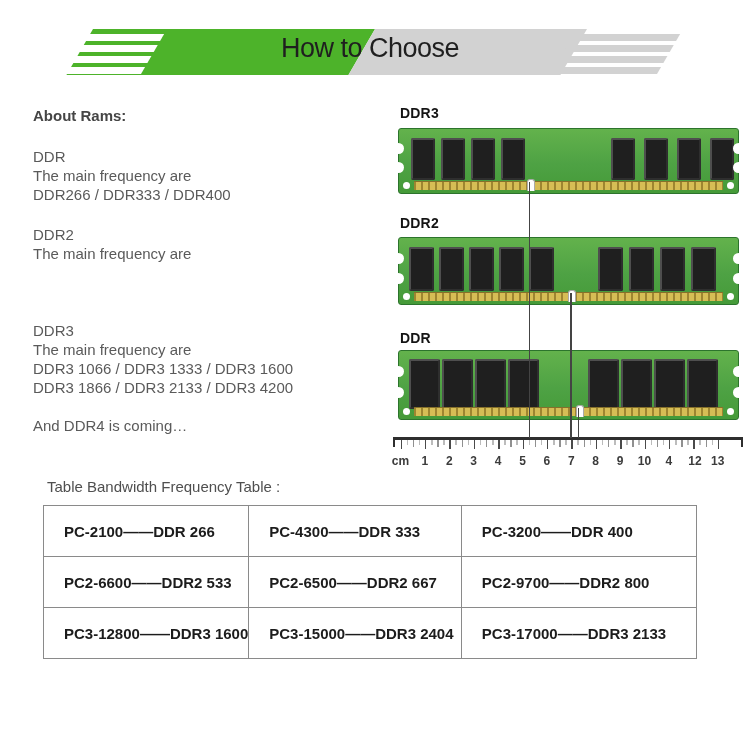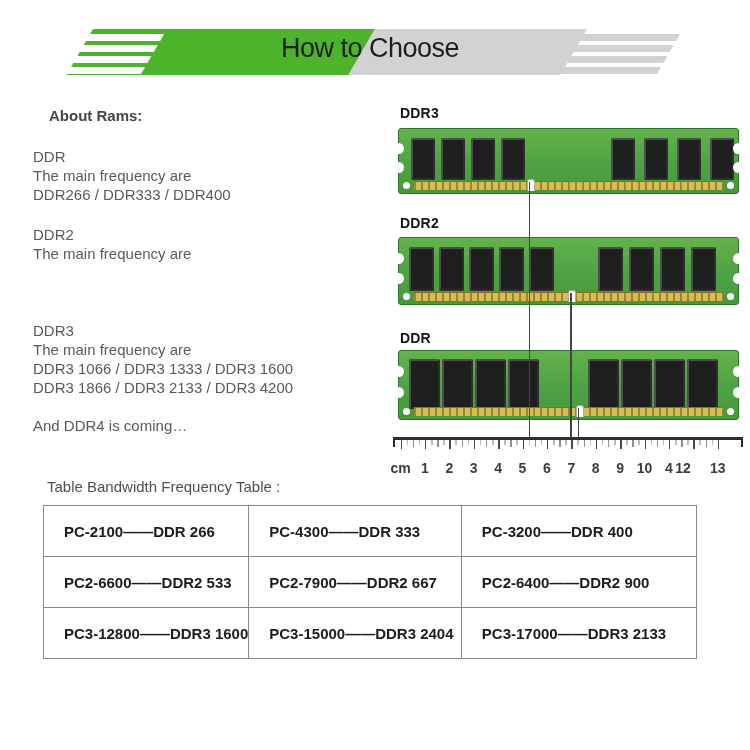--- a/index.html
+++ b/index.html
@@ -13,21 +13,21 @@
   .bb.green{left:38px;width:282px;background:var(--green);}
   .bb.gray{left:320px;width:212px;background:var(--gray);}
   .stripe{position:absolute;height:7px;}
   .stripe.w{left:-10px;width:122px;background:#fff;}
   .stripe.g{left:522px;width:106px;background:var(--gray);}
   .r1{top:5px}.r2{top:16px}.r3{top:27px}.r4{top:38px}
   .banner-title{position:absolute;left:270px;top:33px;width:200px;text-align:center;
     font-size:27px;letter-spacing:-0.5px;color:#1f1f1f;}
 
   
-  .about-heading{position:absolute;left:33px;top:107px;font-size:15px;font-weight:bold;color:#454545;margin-left:16px;}
+  .about-heading{position:absolute;left:33px;top:107px;font-size:15px;font-weight:bold;color:#454545;}
   .para{position:absolute;left:33px;font-size:15px;line-height:19px;color:#5a5a5a;}
   .about-footnote{position:absolute;left:33px;top:417px;font-size:15px;color:#5a5a5a;}
 
   
   .mod-label{position:absolute;font-size:14px;font-weight:bold;color:#141414;letter-spacing:0.2px;}
   .module{position:absolute;background:linear-gradient(180deg,#63b24c,#4ea244 55%,#459а38);
     background:linear-gradient(180deg,#63b24c,#4ea244 55%,#459a38);
     border:1px solid #2c742c;border-radius:3px;}
   .chip{position:absolute;background:#1f1f1f;border:2px solid #4e4e4e;
     border-bottom-color:#2e2e2e;border-right-color:#2e2e2e;border-radius:2px;}
@@ -42,21 +42,21 @@
 
   
   .ruler{position:absolute;}
   .rbar{position:absolute;left:0;top:0;height:3px;background:#2e2e2e;}
   .rcap{position:absolute;top:0;width:2px;height:10px;background:#2e2e2e;}
   .tick{position:absolute;top:3px;width:1.5px;}
   .tick.major{height:9px;background:#4a4a4a;}
   .tick.half{height:7px;background:#909090;}
   .tick.quarter{height:5px;background:#bcbcbc;}
   .rlabel{position:absolute;top:17px;width:22px;text-align:center;
-    font-size:14px;font-weight:bold;color:#3c3c3c;margin-top:6px;}
+    font-size:12px;font-weight:bold;color:#3c3c3c;}
 
   
   .table-caption{position:absolute;left:47px;top:478px;font-size:15px;color:#4f4f4f;}
   .freq-table{position:absolute;left:43px;top:505px;width:654px;border-collapse:collapse;}
   .freq-table td{border:1px solid #8a8a8a;height:50px;padding:0 0 0 20px;
     font-weight:bold;font-size:15px;color:#1c1c1c;white-space:nowrap;}
   .c0{width:31.2%}.c1{width:32.6%}.c2{width:36.2%}
 </style>
 </head>
 <body>
@@ -222,38 +222,38 @@
         <div class="rlabel" style="left: 240.5px;">10</div>
         <div class="tick major" style="left: 275.9px;"></div>
         <div class="tick quarter" style="left: 282px;"></div>
         <div class="tick half" style="left: 288.1px;"></div>
         <div class="tick quarter" style="left: 294.2px;"></div>
         <div class="rlabel" style="left: 264.9px;">4</div>
         <div class="tick major" style="left: 300.3px;"></div>
         <div class="tick quarter" style="left: 306.4px;"></div>
         <div class="tick half" style="left: 312.5px;"></div>
         <div class="tick quarter" style="left: 318.6px;"></div>
-        <div class="rlabel" style="left: 279px;">12</div>
+        <div class="rlabel" style="left: 291px;">12</div>
         <div class="tick major" style="left: 324.7px;"></div>
         <div class="rlabel" style="left: 313.7px;">13</div>
       </div>
     </div>
 
   <div class="table-caption">Table Bandwidth Frequency Table :</div>
   <table class="freq-table">
     <tbody id="freq-tbody">
         <tr>
           <td class="c0">PC-2100——DDR 266</td>
           <td class="c1">PC-4300——DDR 333</td>
           <td class="c2">PC-3200——DDR 400</td>
         </tr>
         <tr>
           <td class="c0">PC2-6600——DDR2 533</td>
-          <td class="c1">PC2-7900——DDR2 667</td>
-          <td class="c2">PC2-6400——DDR2 900</td>
+          <td class="c1">PC2-6500——DDR2 667</td>
+          <td class="c2">PC2-9700——DDR2 800</td>
         </tr>
         <tr>
           <td class="c0">PC3-12800——DDR3 1600</td>
           <td class="c1">PC3-15000——DDR3 2404</td>
           <td class="c2">PC3-17000——DDR3 2133</td>
         </tr>
       </tbody>
   </table>
 </div>
 

